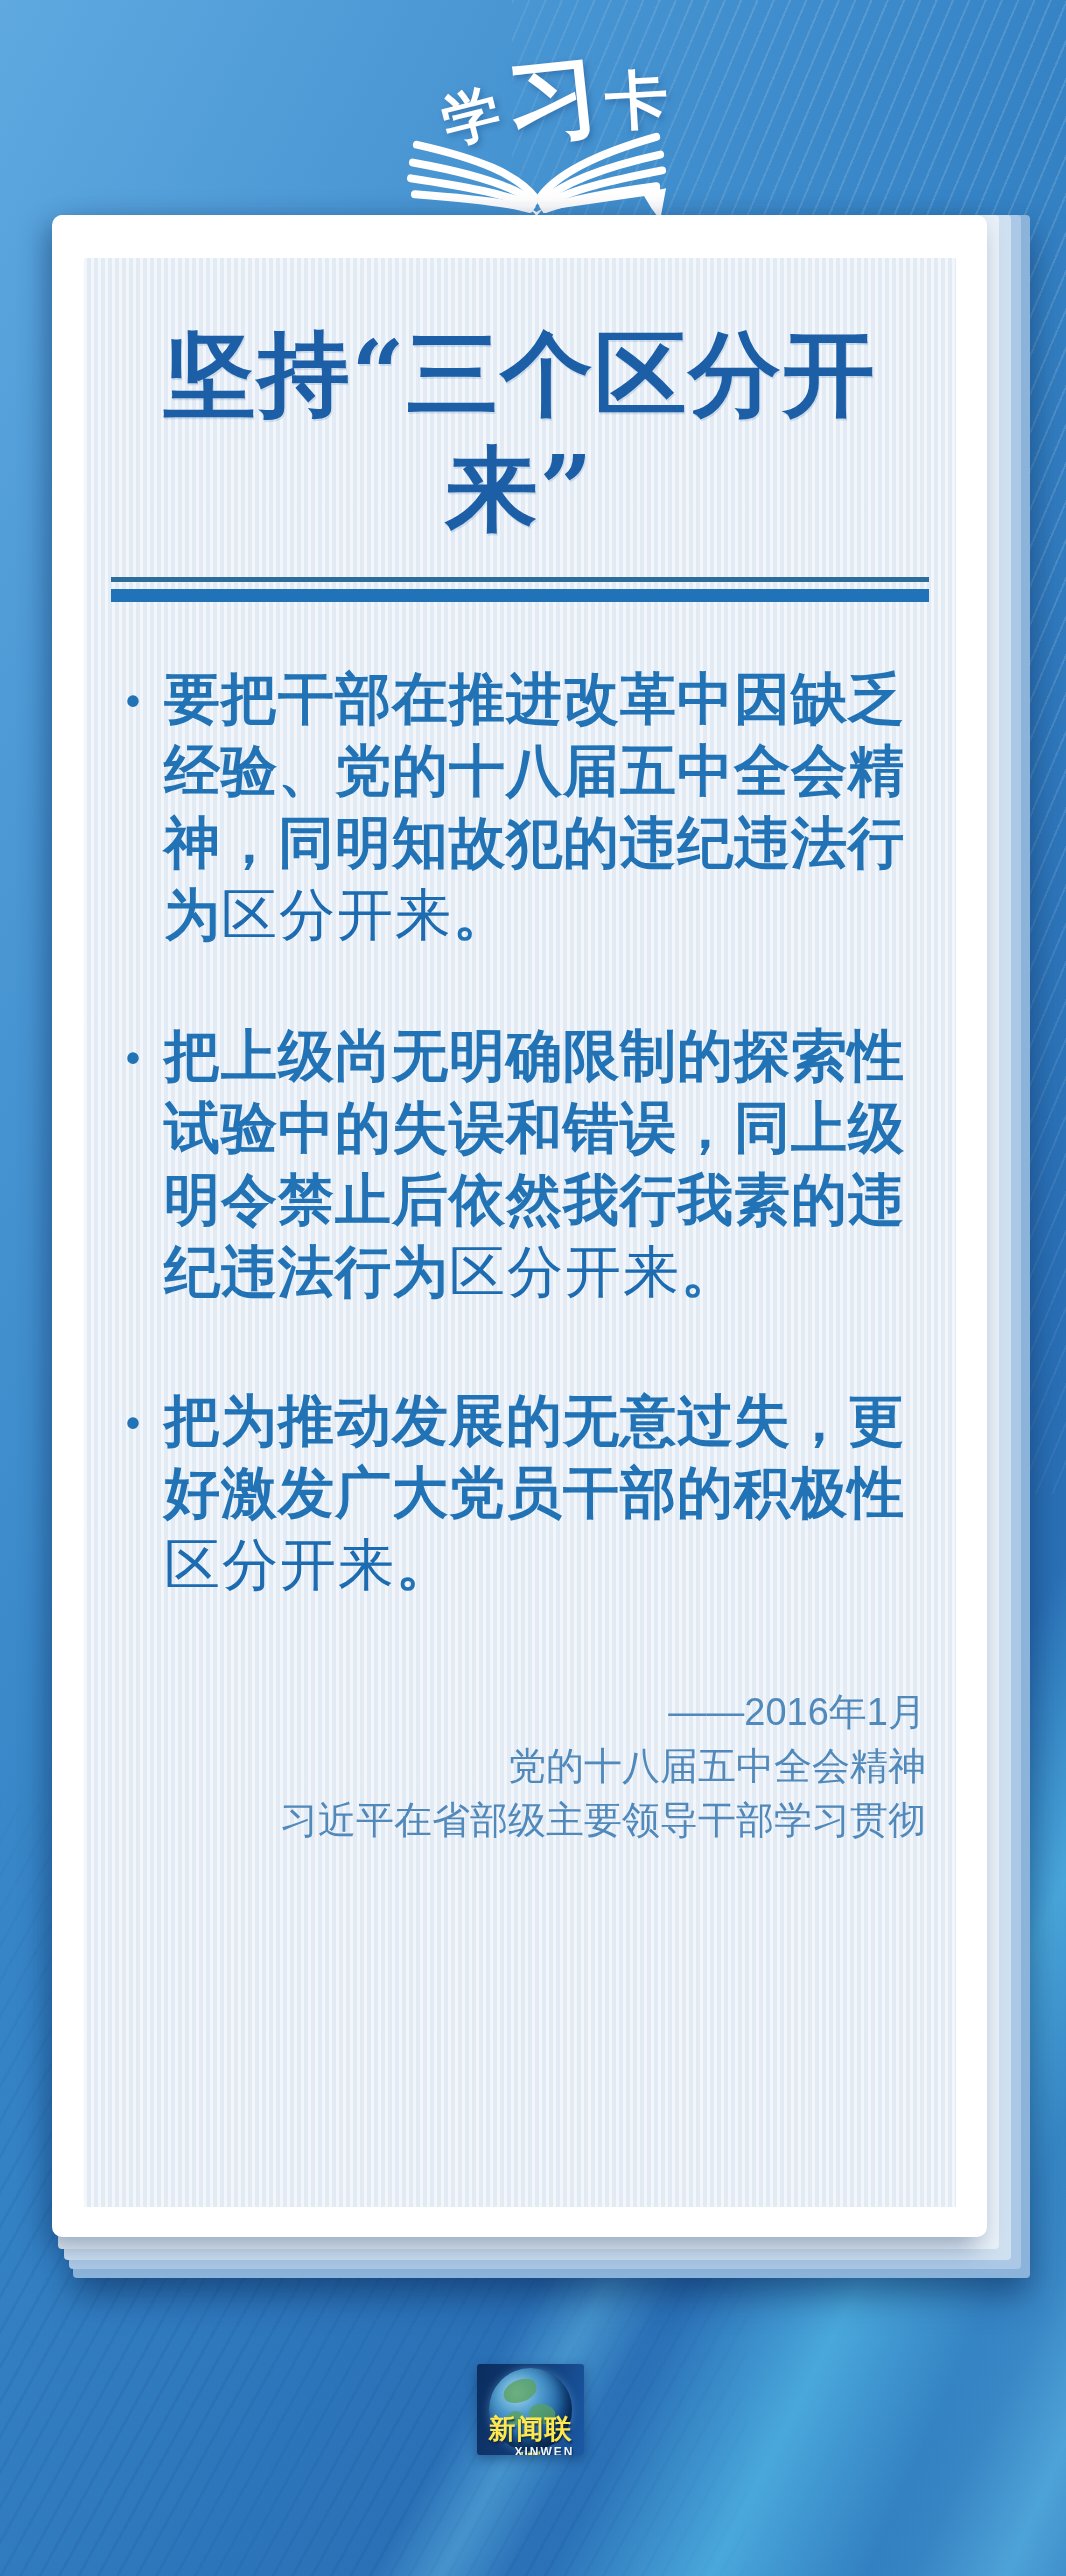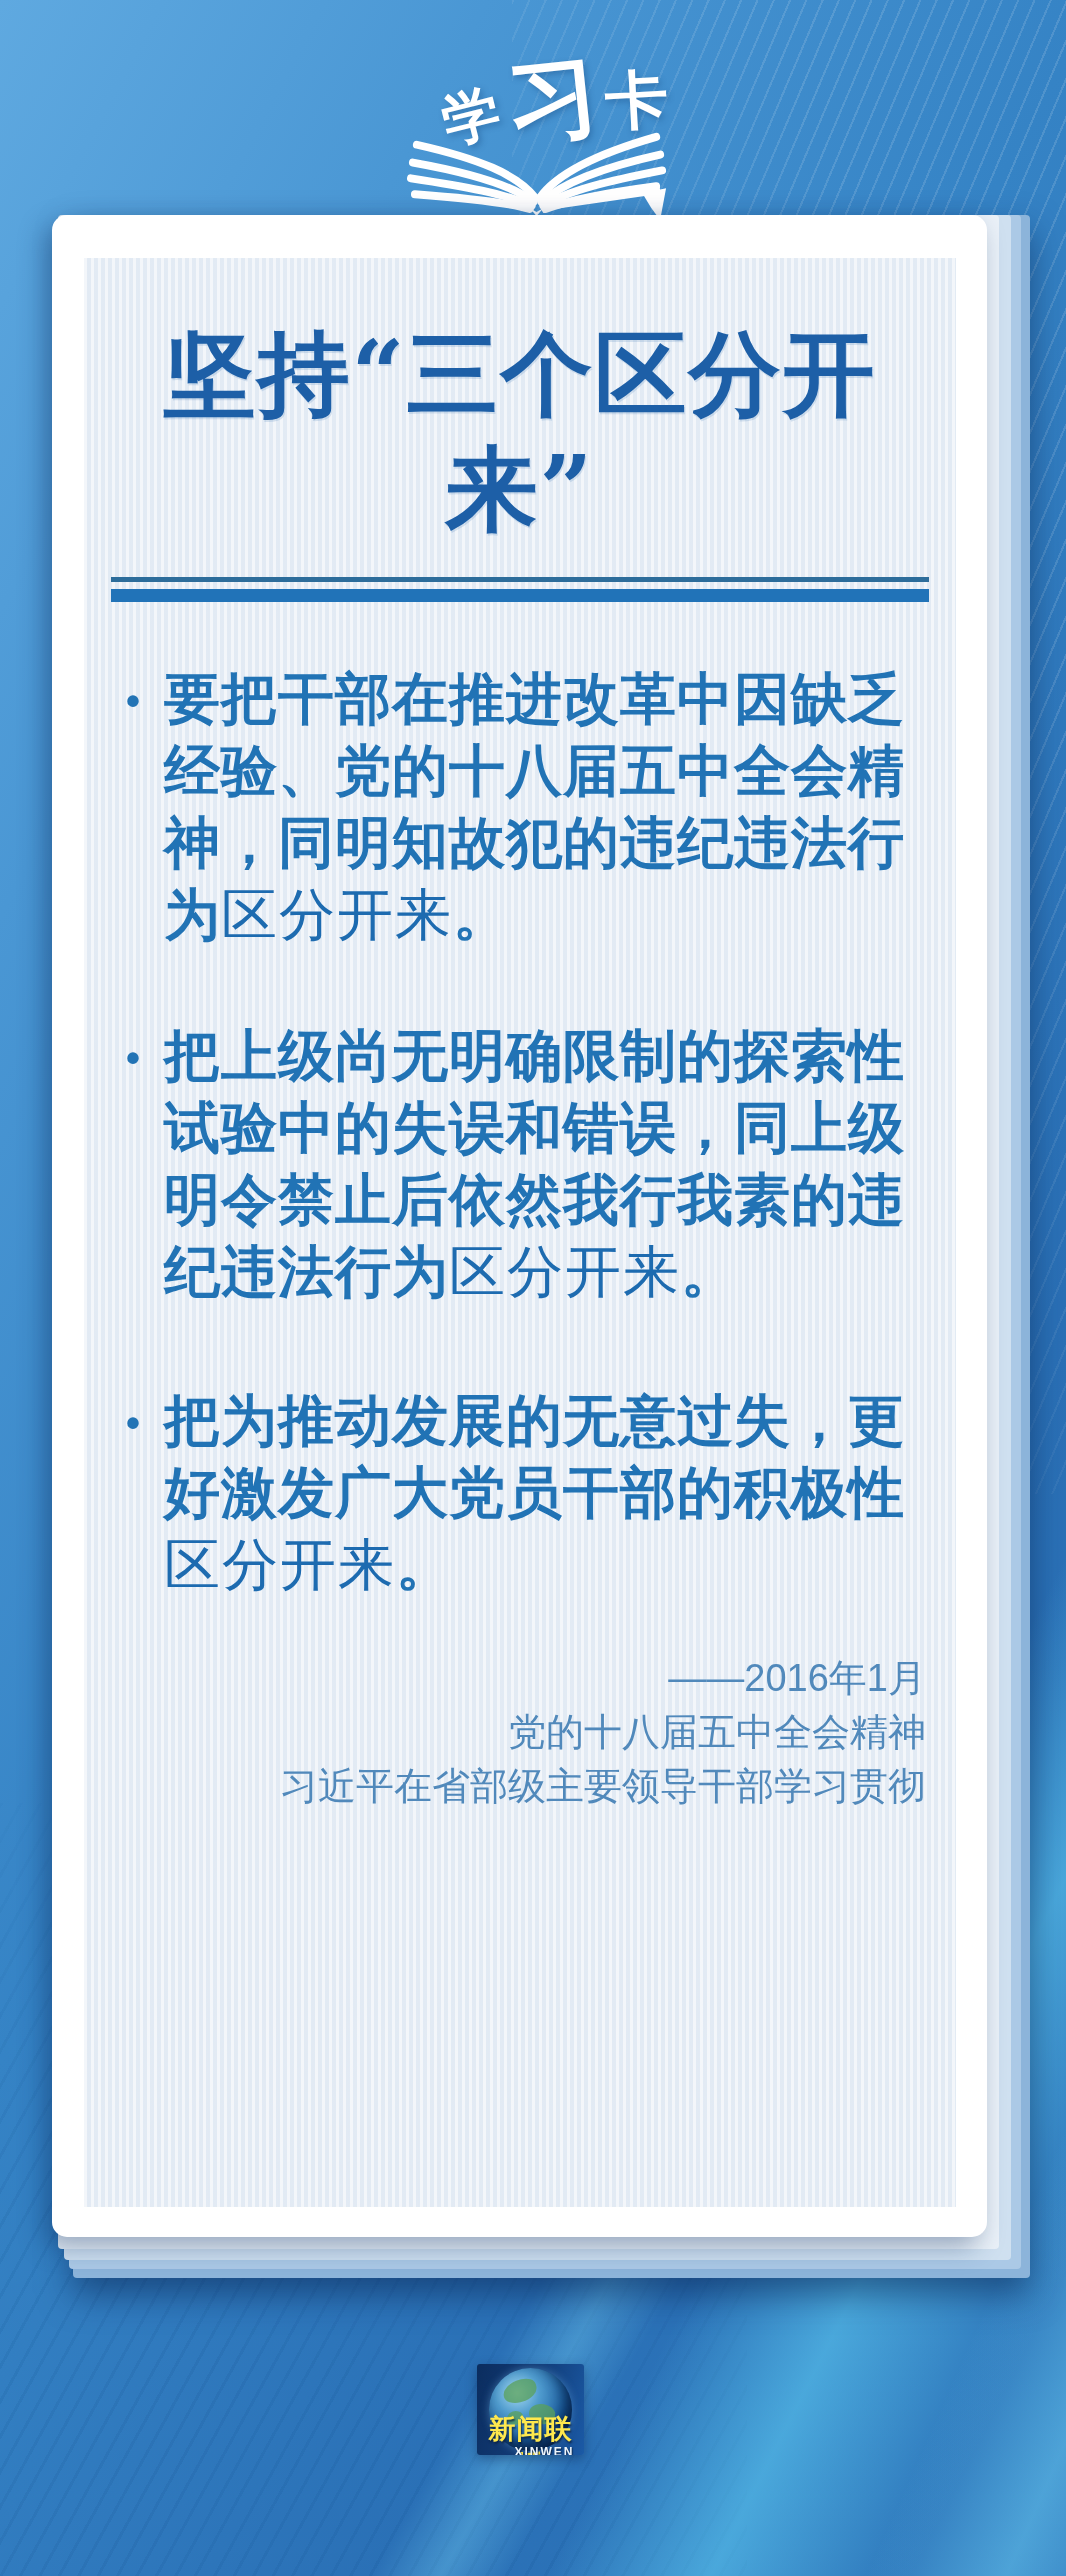--- a/index.html
+++ b/index.html
@@ -49,21 +49,21 @@
   .lc3{left:170px;top:26px;font-size:63px;transform:rotate(-3deg);}
   .logo-book{position:absolute;top:95px;left:407px;}
   
   .stack{position:absolute;left:52px;top:215px;width:935px;height:2022px;}
   .page{position:absolute;top:0;border-radius:4px;}
   .p1{left:6px;width:941px;height:2034px;background:#eaf1f8;}
   .p2{left:12px;width:947px;height:2045px;background:#cfe0f0;}
   .p3{left:17px;width:952px;height:2054px;background:#abc9e6;}
   .p4{left:21px;width:957px;height:2063px;background:#8cb4da;box-shadow:0 16px 34px rgba(8,35,80,.55);}
   .card{
-    position:absolute;left:0;top:0;width:935px;height:2022px;background:#ffffff;border-radius:15px;
+    position:absolute;left:0;top:0;width:935px;height:2022px;background:#ffffff;border-radius:10px;
     box-shadow:-8px 10px 26px rgba(10,45,95,.38);
   }
   .card-inner{
     position:absolute;left:32px;top:43px;width:872px;height:1949px;
     background:
       repeating-linear-gradient(90deg,rgba(255,255,255,.45) 0 3px,rgba(208,222,238,.28) 3px 7px),
       #e9eff6;
     overflow:hidden;
   }
   
@@ -87,21 +87,21 @@
     word-break:break-all;letter-spacing:1px;
   }
   .b1{margin-top:61px;}
   .b2{margin-top:69px;}
   .b3{margin-top:77px;}
   .bullet .dot{
     position:absolute;left:2px;top:2px;font-size:40px;color:#2173b5;font-weight:700;
   }
   .bullet b{font-weight:400;color:#1d6bb0;letter-spacing:2px;}
   .attribution{
-    margin-top:50px;padding-right:30px;text-align:right;
+    margin-top:84px;padding-right:30px;text-align:right;
     font-size:38px;line-height:54px;color:#5189bb;font-weight:400;
   }
   
   .badge{
     position:absolute;left:477px;top:2364px;width:107px;height:91px;
     background:linear-gradient(105deg,#0b2d5f 0%,#113a74 45%,#1b5aa6 100%);
     border-radius:3px;box-shadow:0 4px 12px rgba(8,30,70,.4);overflow:hidden;
   }
   .globe{
     position:absolute;left:12px;top:4px;width:83px;height:83px;border-radius:50%;

